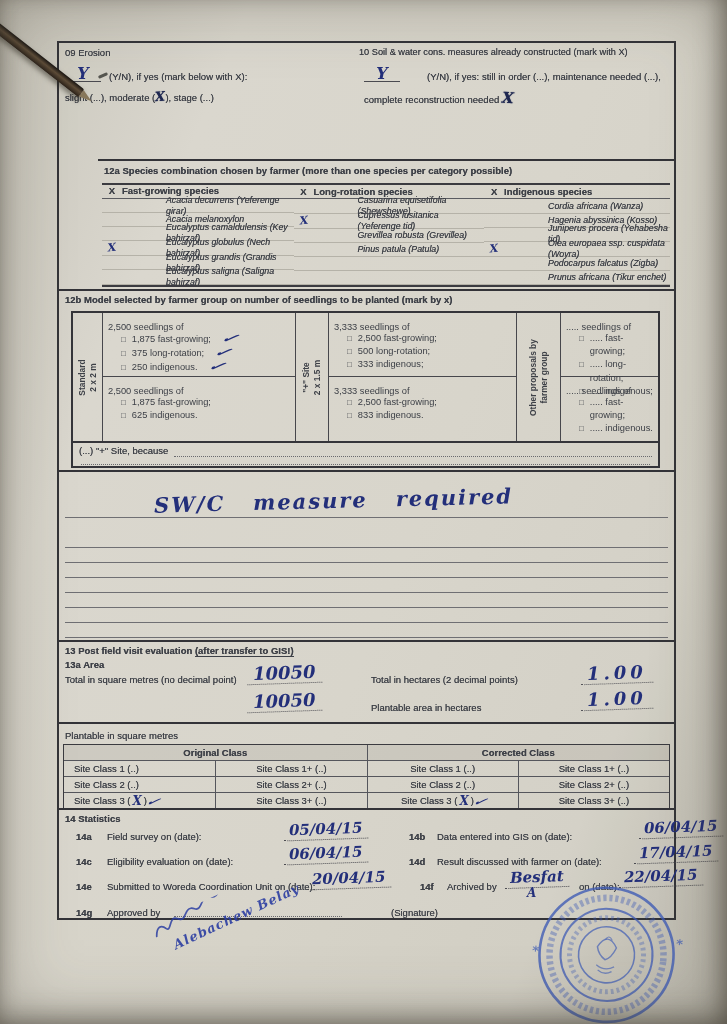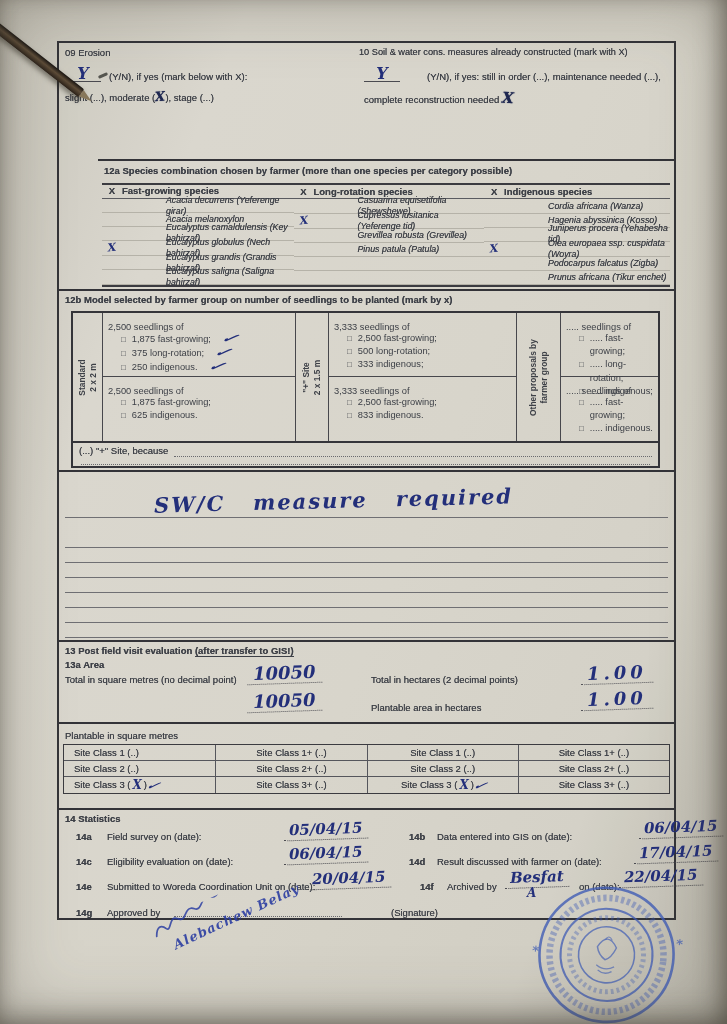--- a/index.html
+++ b/index.html
@@ -359,20 +359,24 @@
       <span class="abs printed" style="left:312px;top:32px;">Total in hectares (2 decimal points)</span>
       <span class="ink hw-val" style="left:522px;top:20px;letter-spacing:4px;">1.00</span>
       <span class="abs printed" style="left:6px;top:76px;margin-top:12px;">Plantable in square metres</span>
       <span class="ink hw-val" style="left:188px;top:48px;">10050</span>
       <span class="abs printed" style="left:312px;top:60px;">Plantable area in hectares</span>
       <span class="ink hw-val" style="left:522px;top:46px;letter-spacing:4px;">1.00</span>
     </div>
 
     <div class="sec bt" style="top:679px;height:86px;">
       <div class="sc-table">
+        <div class="sc-hrow">
+          <span class="sc-hcell printed">Original Class</span>
+          <span class="sc-hcell printed">Corrected Class</span>
+        </div>
         <div class="sc-row">
           <span class="sc-cell first">
               <span class="printed">Site Class 1 (..)</span>
             </span>
           <span class="sc-cell">
               <span class="printed">Site Class 1+ (..)</span>
             </span>
           <span class="sc-cell">
               <span class="printed">Site Class 1 (..)</span>
             </span>

